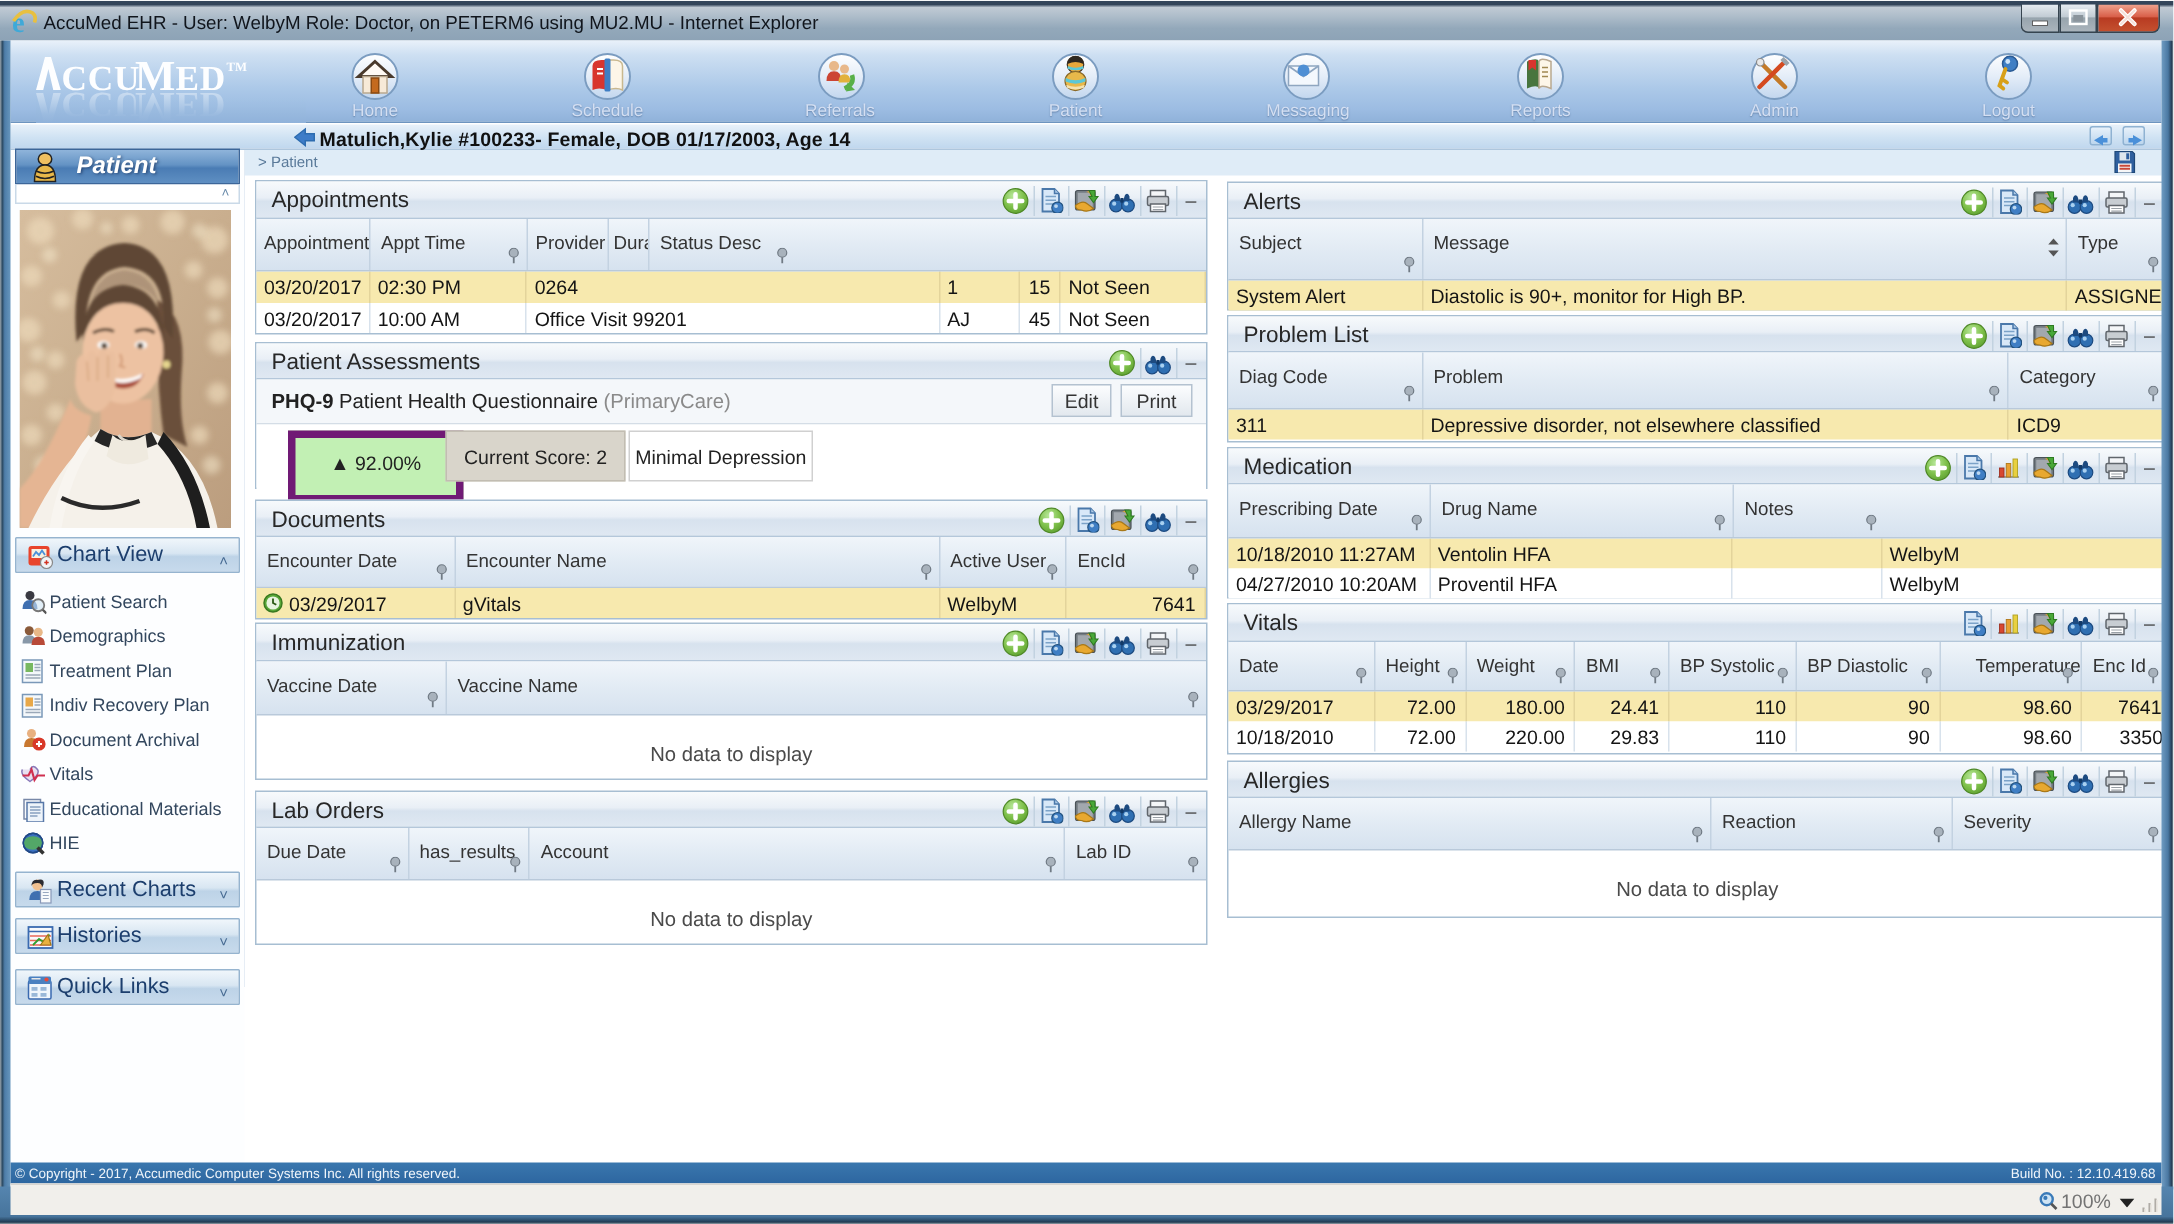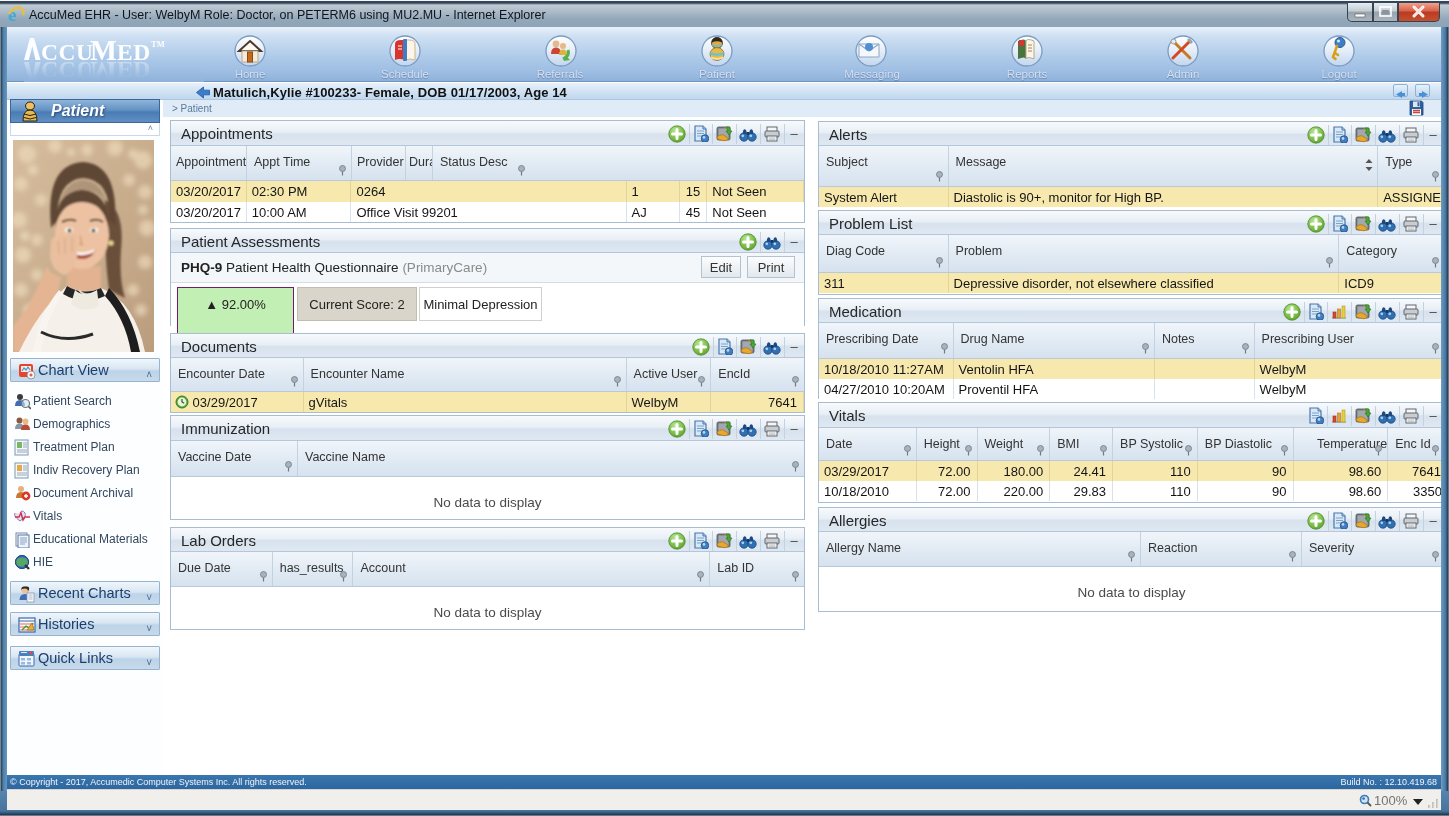--- a/index.html
+++ b/index.html
@@ -604,21 +604,21 @@
         <span class="sep"></span>
         <span class="min">–</span>
       </div>
   </div>
   <div style="position:relative; height:30px; background:#f4f7fa; border-bottom:1px solid #d4dde6;">
     <span style="position:absolute; left:10px; top:7px; font-size:13.5px; color:#222;"><b>PHQ-9</b> Patient Health Questionnaire <span style="color:#8a8a8a;">(PrimaryCare)</span></span>
     <span style="position:absolute; right:63px; top:3px; width:40px; height:22px; background:linear-gradient(#fcfdfe,#e2e8ee); border:1px solid #b4c2d0; text-align:center; font-size:13px; color:#333; line-height:21px;">Edit</span>
     <span style="position:absolute; right:9px; top:3px; width:48px; height:22px; background:linear-gradient(#fcfdfe,#e2e8ee); border:1px solid #b4c2d0; text-align:center; font-size:13px; color:#333; line-height:21px;">Print</span>
   </div>
   <div style="position:relative; height:43px; background:#fff;">
-    <span style="position:absolute; left:6px; top:4px; width:117px; height:48px; background:#c2f0b4; border:1px solid #701a75; text-align:center; font-size:13px; color:#222; line-height:33px;">▲ 92.00%</span>
+    <span style="position:absolute; left:21px; top:4px; width:117px; height:48px; background:#c2f0b4; border:5px solid #701a75; text-align:center; font-size:13px; color:#222; line-height:33px;">▲ 92.00%</span>
     <span style="position:absolute; left:126px; top:4px; width:120px; height:34px; background:#d9d5cb; border:1px solid #c2bdb2; text-align:center; font-size:13px; color:#222; line-height:33px;">Current Score: 2</span>
     <span style="position:absolute; left:248px; top:4px; width:123px; height:34px; background:#fff; border:1px solid #d0d0d0; text-align:center; font-size:13px; color:#222; line-height:33px;">Minimal Depression</span>
   </div>
 </div>
 
 <div class="abs panel" style="left:170px; top:333px; width:635px; height:80px;">
   <div class="phead" style="height:24px;">
       <span class="ttl">Documents</span>
     <div class="picons">
         <svg width="18" height="18" viewBox="0 0 18 18">
@@ -870,23 +870,20 @@
       </div>
   </div>
   <div class="thead" style="height:36px;">
     <div class="th" style="width:135px;">Prescribing Date<svg class="pin" width="9" height="11">
           <use href="#ic-pin"></use>
         </svg></div>
     <div class="th" style="width:202px;">Drug Name<svg class="pin" width="9" height="11">
           <use href="#ic-pin"></use>
         </svg></div>
     <div class="th" style="width:100px;">Notes<svg class="pin" width="9" height="11">
-          <use href="#ic-pin"></use>
-        </svg></div>
-    <div class="th" style="width:190px;">Prescribing User<svg class="pin" width="9" height="11">
           <use href="#ic-pin"></use>
         </svg></div>
   </div>
   <div class="trow y" style="height:20px;">
     <div class="td" style="width:135px;">10/18/2010 11:27AM</div>
     <div class="td" style="width:202px;">Ventolin HFA</div>
     <div class="td" style="width:100px;"></div>
     <div class="td" style="width:190px;">WelbyM</div>
   </div>
   <div class="trow w" style="height:20px;">

